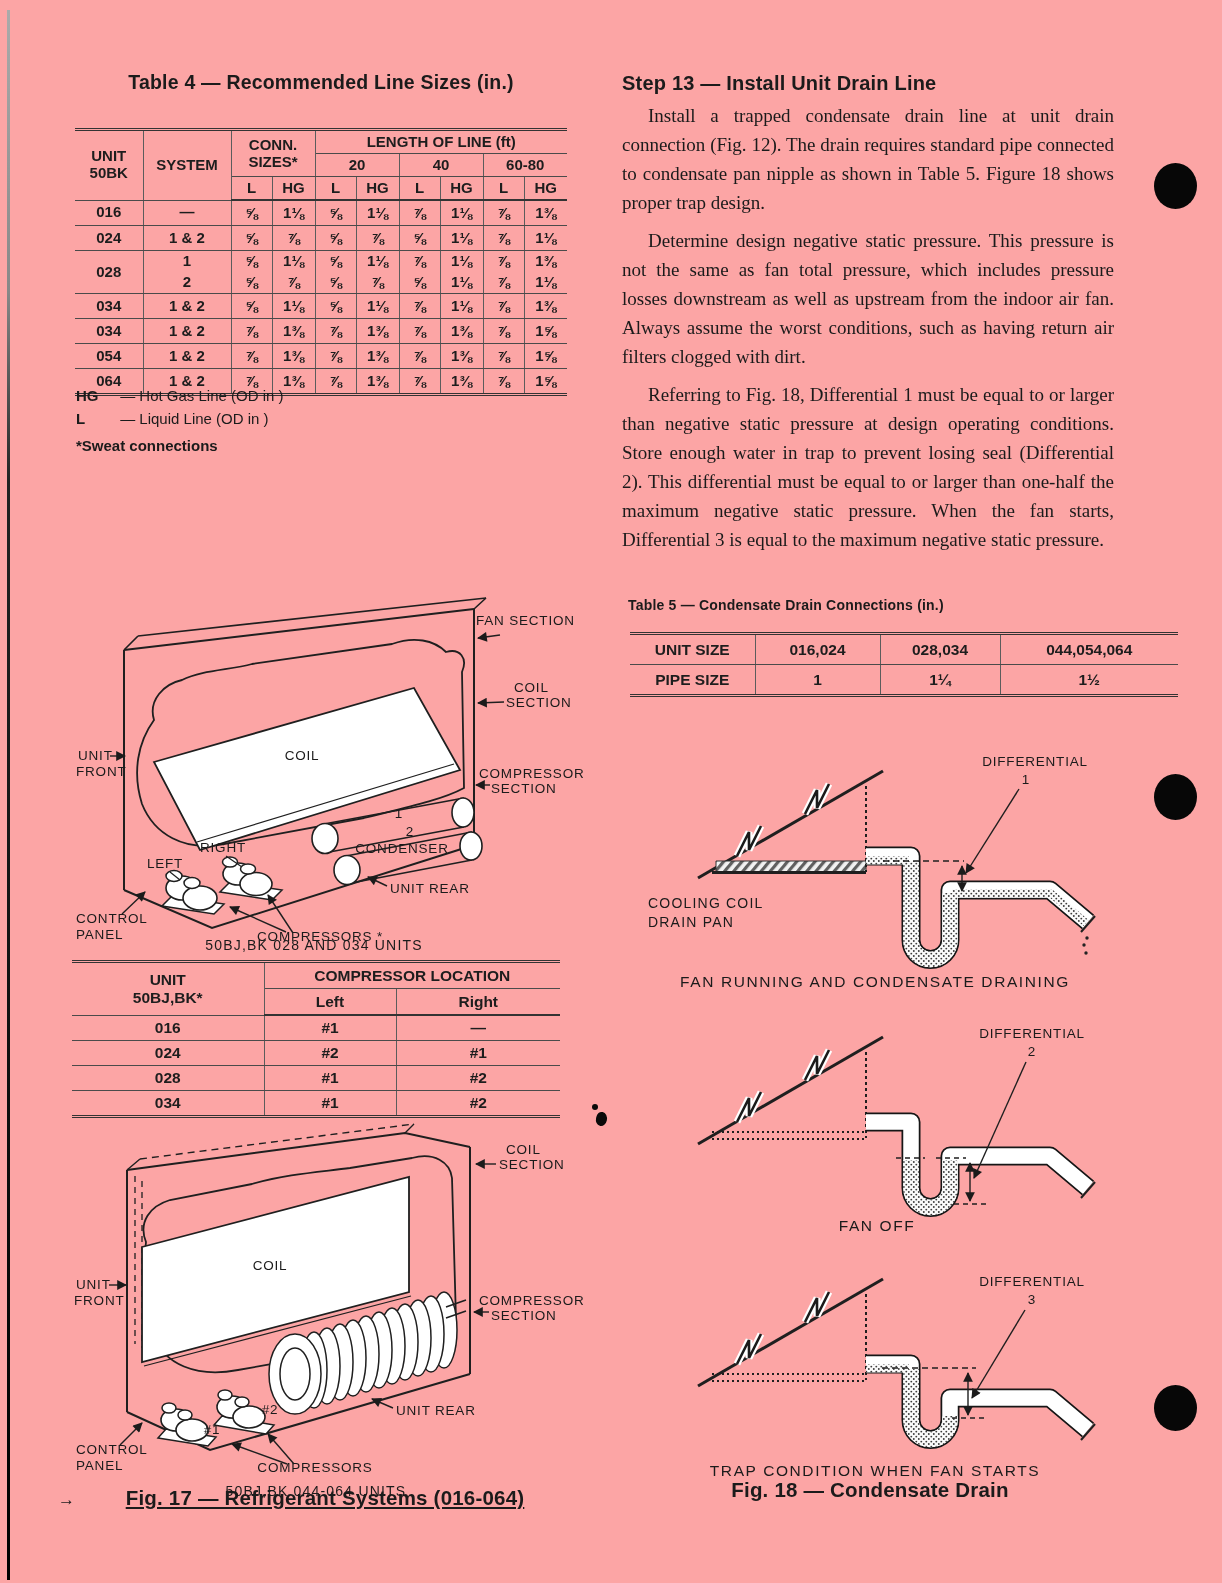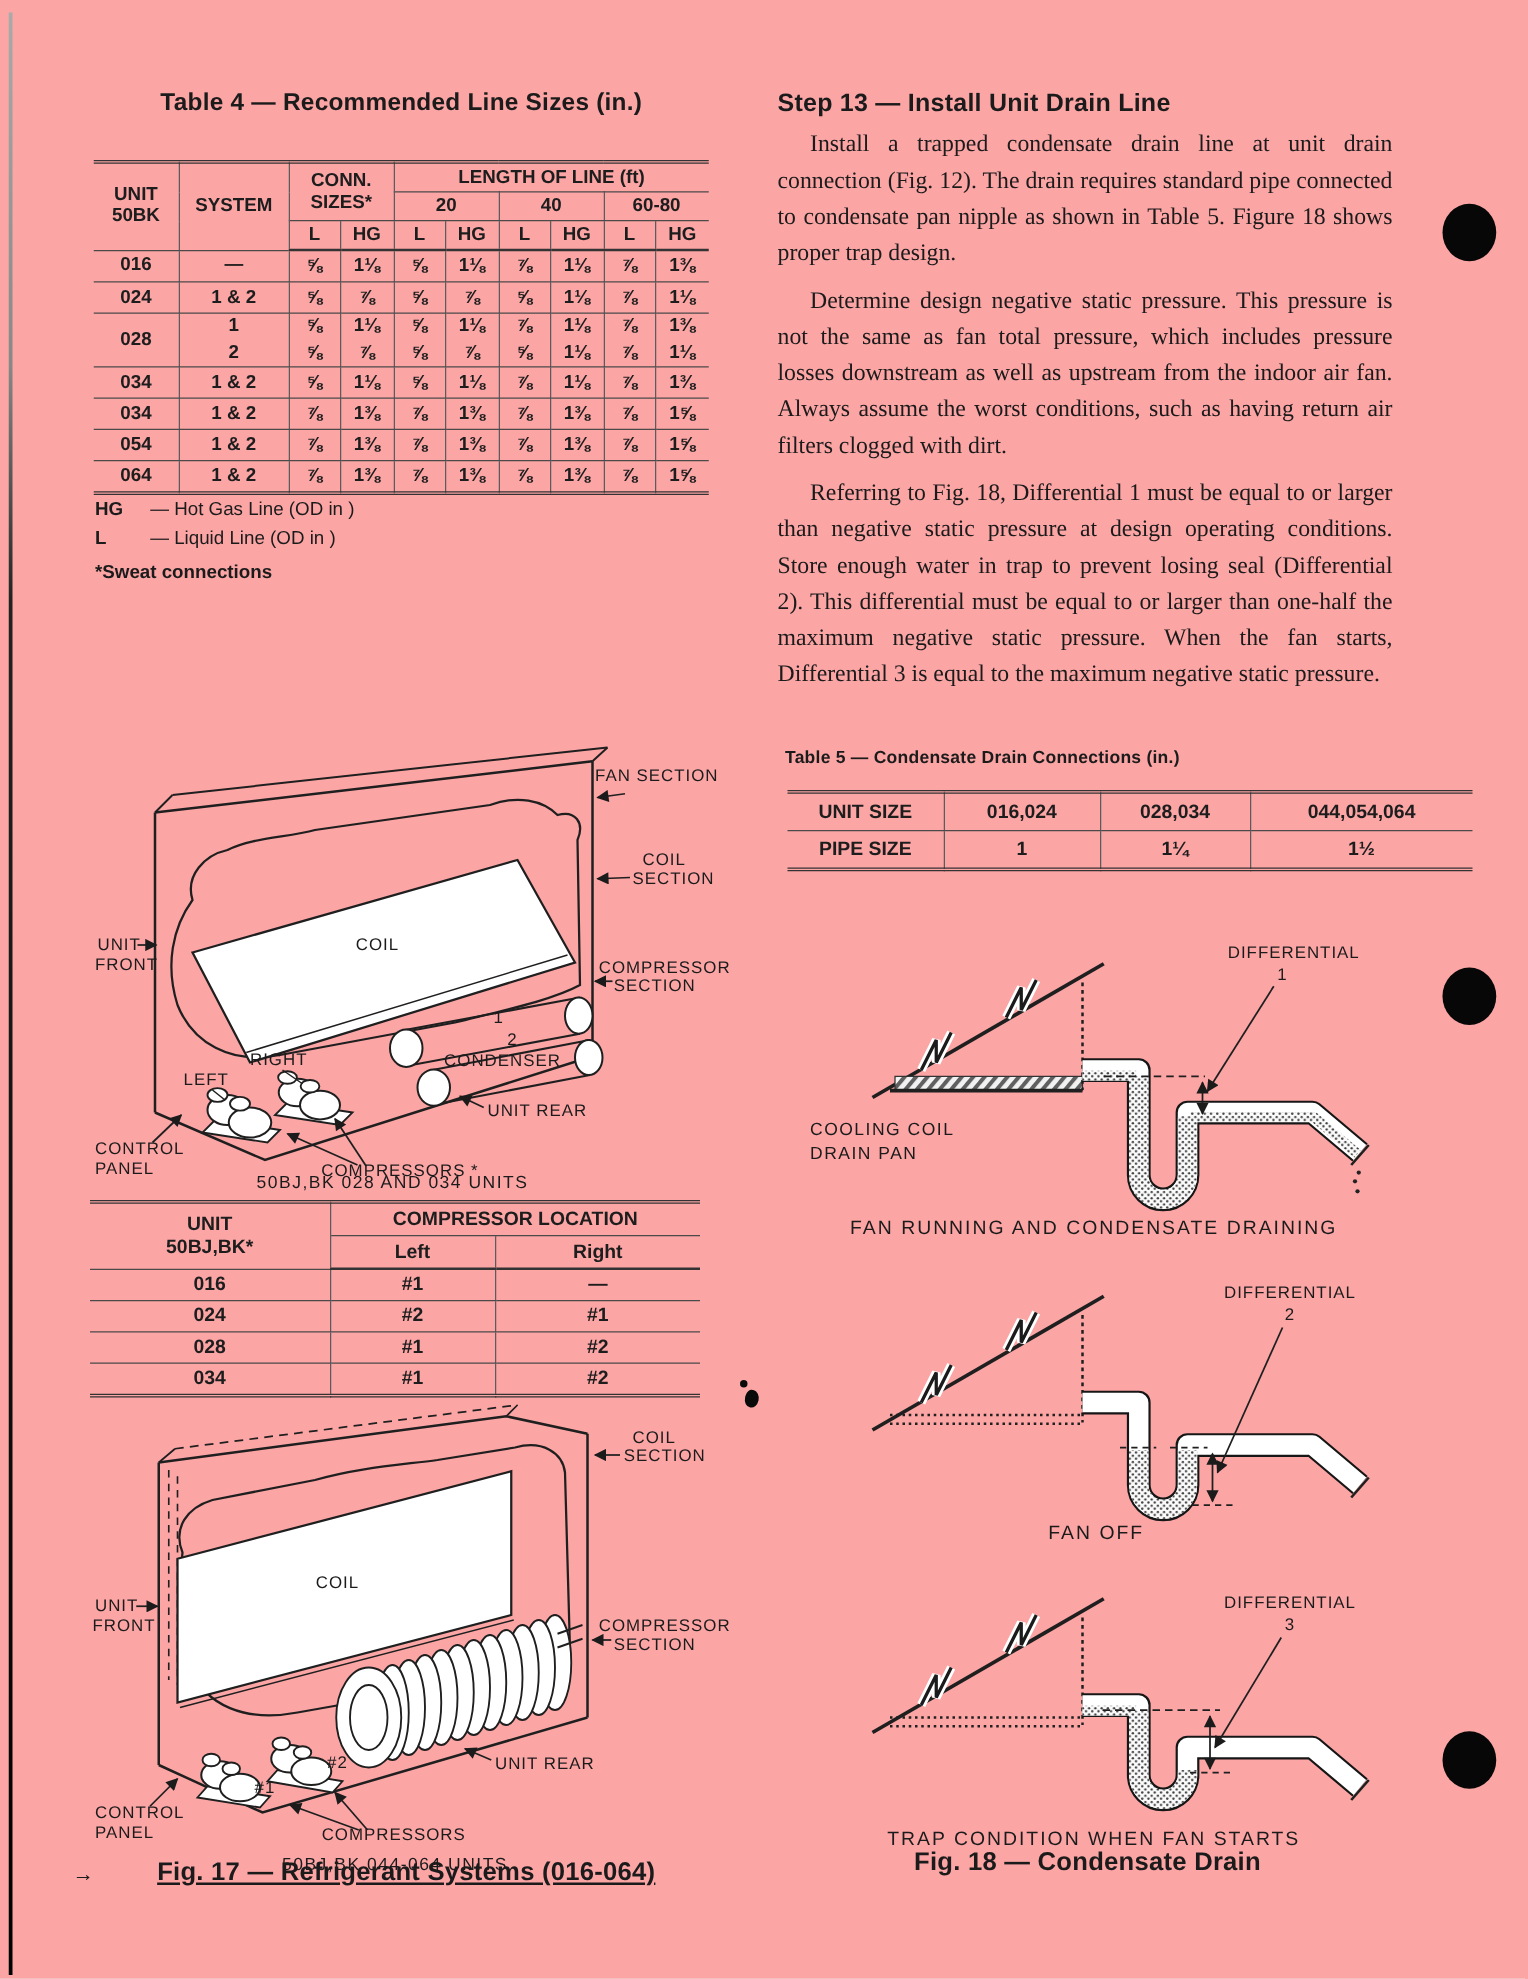--- a/index.html
+++ b/index.html
@@ -200,21 +200,21 @@
         <td>⅞</td>
         <td>1⅜</td>
         <td>⅞</td>
         <td>1⅜</td>
         <td>⅞</td>
         <td>1⅝</td>
       </tr>
     </tbody>
   </table>
 
-  <div class="abs fnote" style="left:76px;top:396px;width:400px;">
+  <div class="abs fnote" style="left:76px;top:384px;width:400px;">
     <div>
       <span class="term">HG</span>
       <span>—  Hot Gas Line (OD in )</span>
     </div>
     <div>
       <span class="term">L</span>
       <span>—  Liquid Line (OD in )</span>
     </div>
     <div class="sweat">*Sweat connections</div>
   </div>

